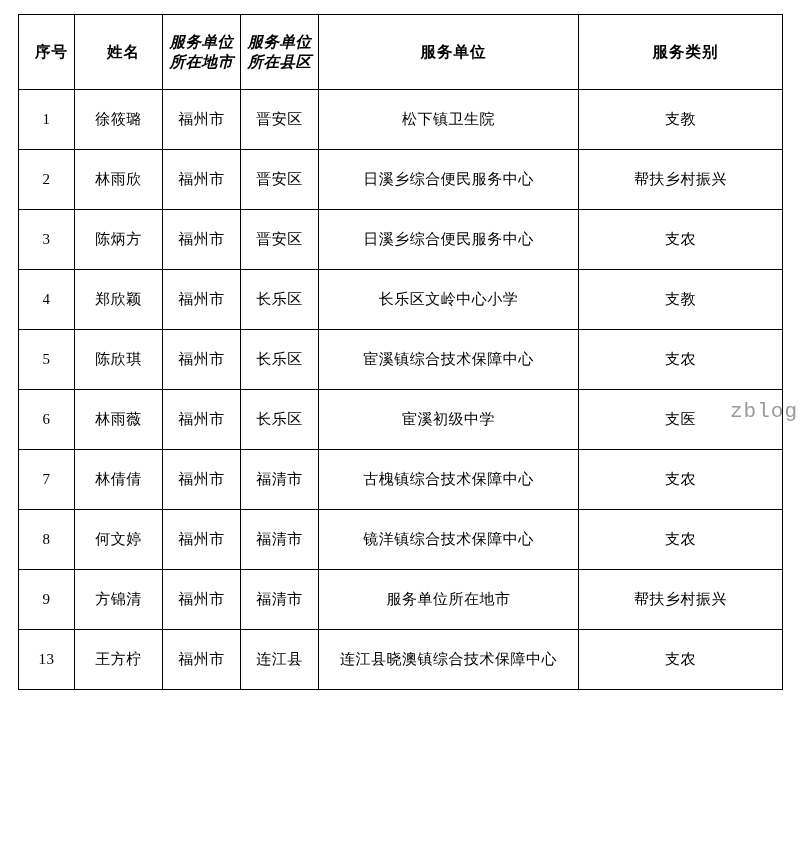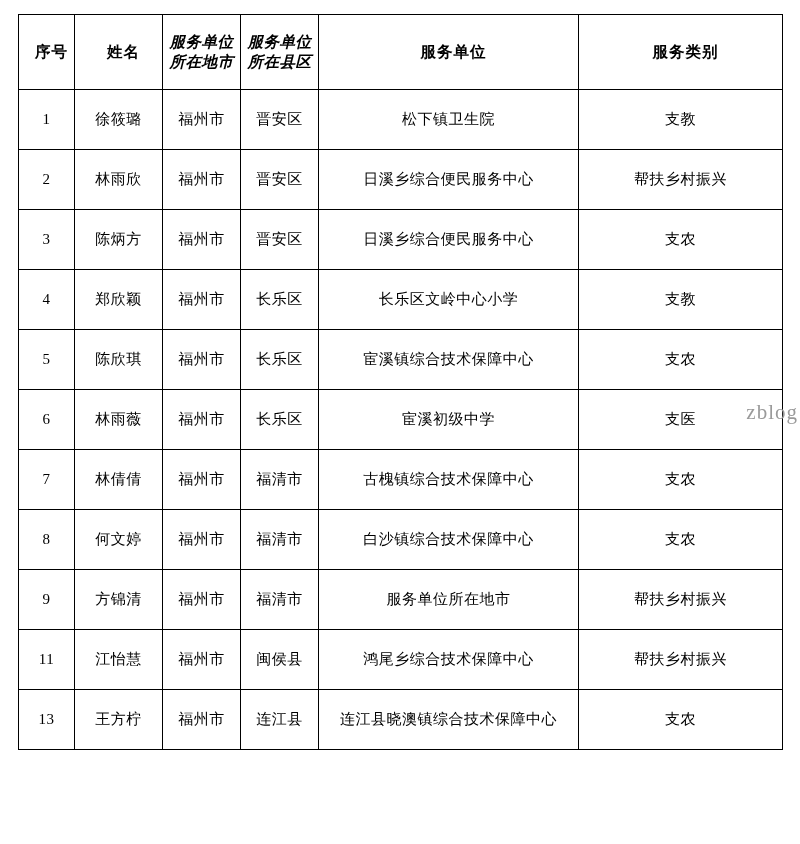--- a/index.html
+++ b/index.html
@@ -60,21 +60,21 @@
   table.roster tbody td {
     height: 59px;
   }
   table.roster tbody td.idx {
     font-family: "Liberation Serif", "DejaVu Serif", serif;
   }
   .watermark {
     position: absolute;
     right: 2px;
     top: 400px;
-    font-family: Liberation Serif, serif;
+    font-family: Liberation Mono, monospace;
     font-size: 21px;
     color: #9a9a9a;
     letter-spacing: 1px;
     user-select: none;
   }
 </style>
 </head>
 <body>
 
 <div class="sheet">
@@ -152,37 +152,29 @@
           <td>福州市</td>
           <td>福清市</td>
           <td>古槐镇综合技术保障中心</td>
           <td>支农</td>
         </tr>
         <tr>
           <td class="idx">8</td>
           <td>何文婷</td>
           <td>福州市</td>
           <td>福清市</td>
-          <td>白沙镇综合技术保障中心</td>
+          <td>镜洋镇综合技术保障中心</td>
           <td>支农</td>
         </tr>
         <tr>
           <td class="idx">9</td>
           <td>方锦清</td>
           <td>福州市</td>
           <td>福清市</td>
           <td>服务单位所在地市</td>
-          <td>帮扶乡村振兴</td>
-        </tr>
-        <tr>
-          <td class="idx">11</td>
-          <td>江怡慧</td>
-          <td>福州市</td>
-          <td>闽侯县</td>
-          <td>鸿尾乡综合技术保障中心</td>
           <td>帮扶乡村振兴</td>
         </tr>
         <tr>
           <td class="idx">13</td>
           <td>王方柠</td>
           <td>福州市</td>
           <td>连江县</td>
           <td>连江县晓澳镇综合技术保障中心</td>
           <td>支农</td>
         </tr>

